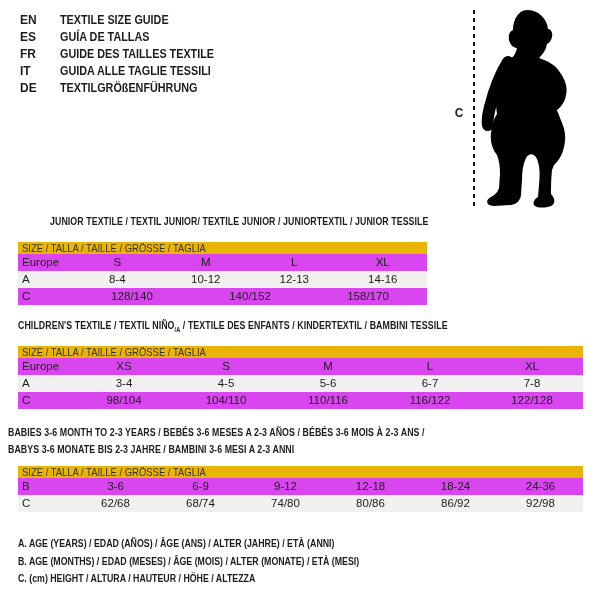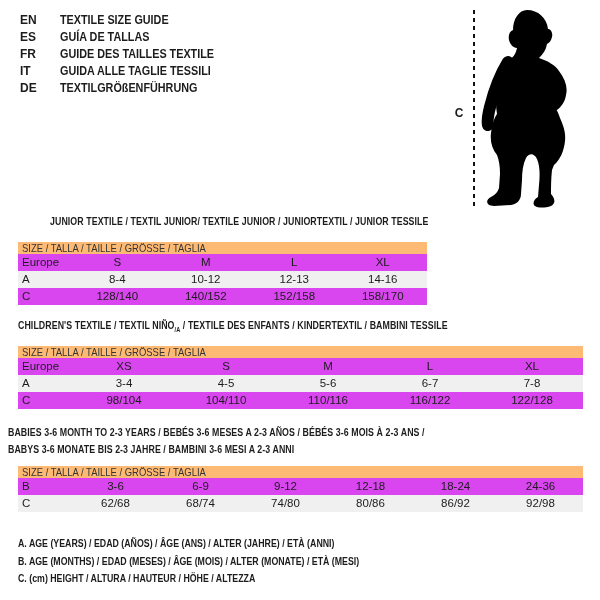--- a/index.html
+++ b/index.html
@@ -22,21 +22,21 @@
     background:repeating-linear-gradient(to bottom,#111 0px,#111 4px,transparent 4px,transparent 8px); }
   .c-label { left:450px; top:106px; width:18px; text-align:center; font-size:12px; font-weight:bold; }
   .baby { left:481px; top:8px; }
 
   
   .sec-title { font-size:11px; font-weight:bold; letter-spacing:0.1px; }
   .sub { font-size:7px; vertical-align:sub; }
 
   
   .stable { font-size:11.5px; }
-  .size-bar { height:12px; line-height:12px; background:#fdba74; color:#333;
+  .size-bar { height:12px; line-height:12px; background:#eab308; color:#333;
               padding-left:4px; font-size:10.5px; }
   .trow { display:flex; height:17px; line-height:17px; background:#d946ef; }
   .trow.alt { background:#f0f0f0; }
   .tlabel { width:55px; padding-left:4px; }
   .tcell { flex:1; text-align:center; }
 
   
   .footnotes { top:535px; left:18px; }
   .fline { height:17.5px; line-height:17.5px; font-size:11px; font-weight:bold; }
 </style>
@@ -126,21 +126,20 @@
     <span class="tlabel">A</span>
     <span class="tcell">8-4</span>
     <span class="tcell">10-12</span>
     <span class="tcell">12-13</span>
     <span class="tcell">14-16</span>
   </div>
   <div class="trow">
     <span class="tlabel">C</span>
     <span class="tcell">128/140</span>
     <span class="tcell">140/152</span>
-    <span class="tcell">152/158</span>
     <span class="tcell">158/170</span>
   </div>
 </div>
 
 <div class="abs sec-title" style="left:18px; top:319px;">
   <span class="cond"><span>CHILDREN'S TEXTILE / TEXTIL NIÑO</span><span class="sub">/A</span><span> / TEXTILE DES ENFANTS / KINDERTEXTIL / BAMBINI TESSILE</span></span>
 </div>
 <div class="abs stable" style="left:18px; top:346px; width:565px;">
   <div class="size-bar">
     <span class="cond9">SIZE / TALLA / TAILLE / GRÖSSE / TAGLIA</span>

